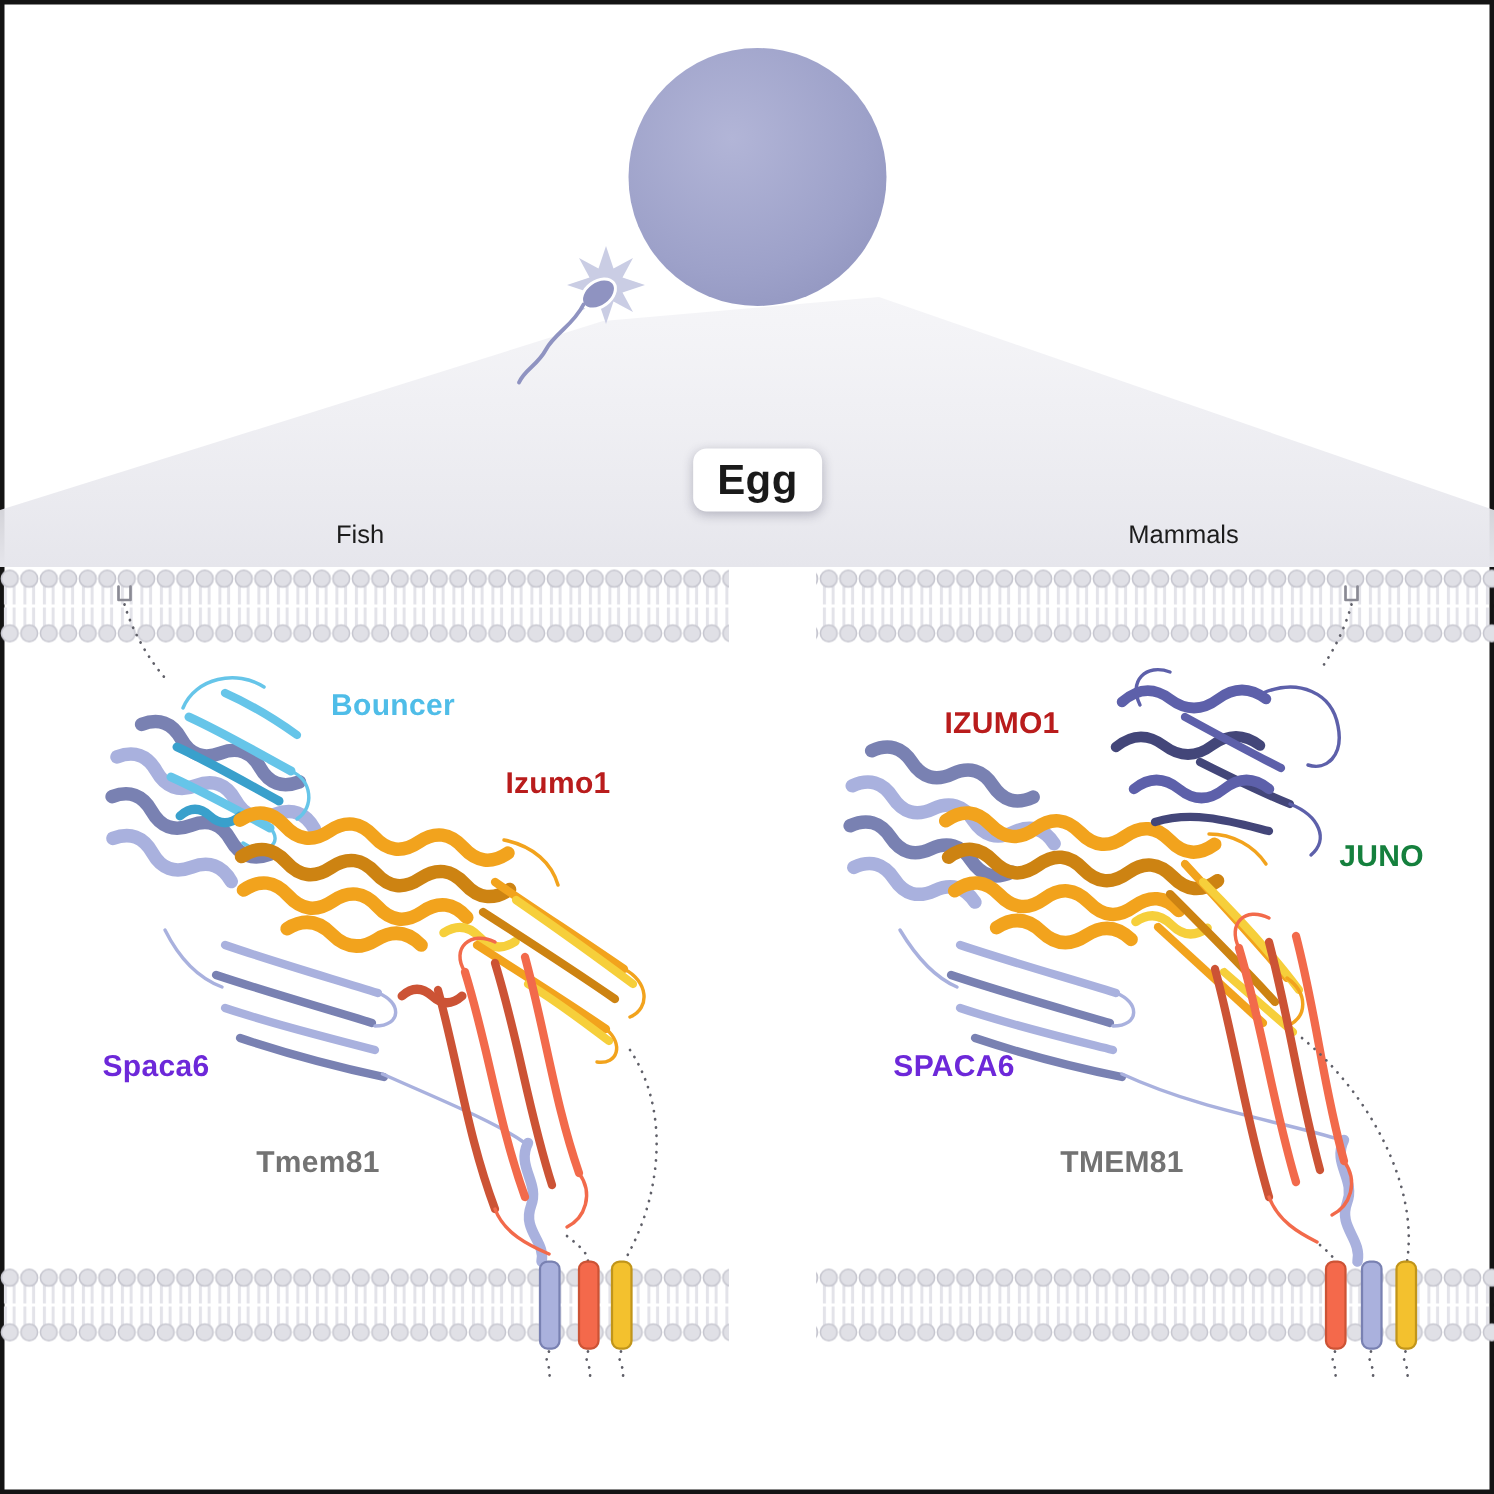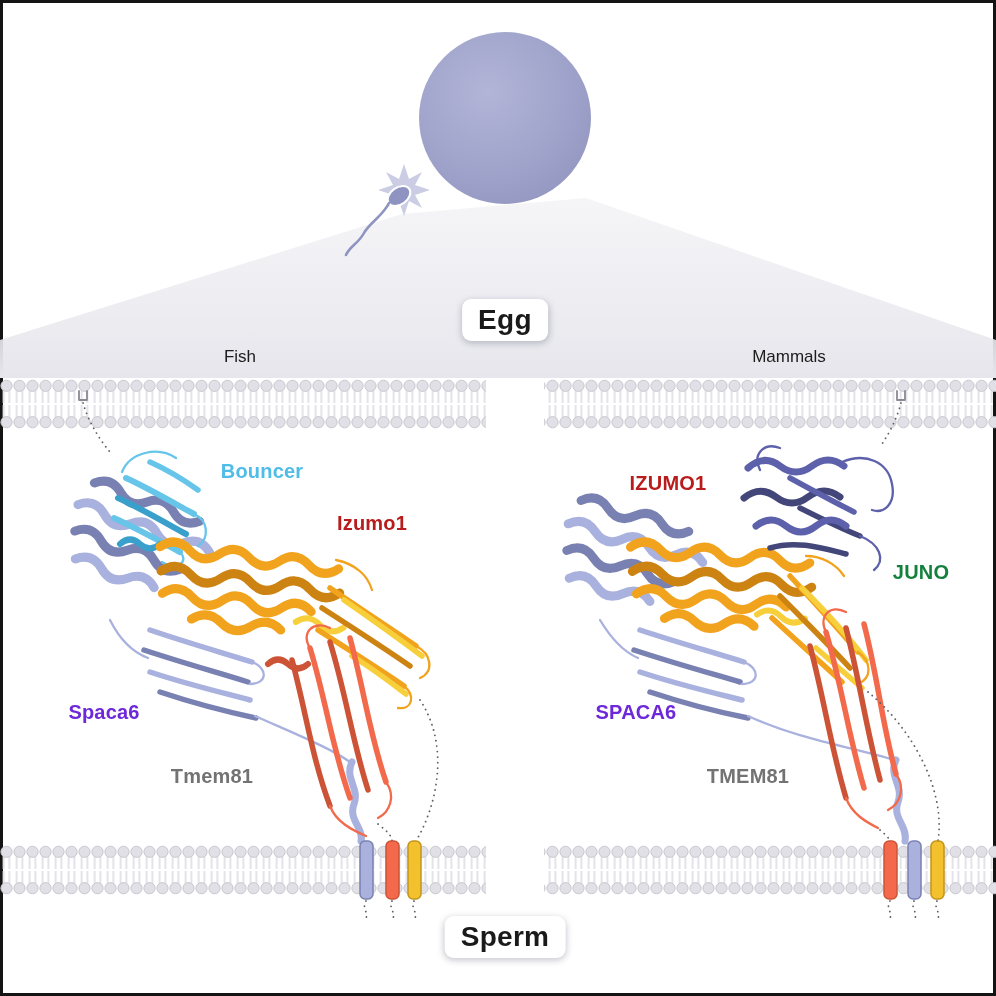--- a/index.html
+++ b/index.html
@@ -238,21 +238,20 @@
     <path class="dot" d="M 366 901 c -5 7 4 12 -1 19"></path>
     <path class="dot" d="M 392 901 c -4 7 5 12 0 19"></path>
     <path class="dot" d="M 414 901 c -4 7 5 12 0 19"></path>
     <path class="dot" d="M 890 901 c -5 7 4 12 -1 19"></path>
     <path class="dot" d="M 914 901 c -4 7 5 12 0 19"></path>
     <path class="dot" d="M 937 901 c -4 7 5 12 0 19"></path>
   </g>
 </svg>
 
 <div class="pill" style="left:505px; top:320px">Egg</div>
-<div class="pill" style="left:505px; top:937px">Sperm</div>
 
 <div class="ptitle" style="left:240px; top:357px">Fish</div>
 <div class="ptitle" style="left:789px; top:357px">Mammals</div>
 
 <div class="plabel lbl-cyan" style="left:262px; top:471px">Bouncer</div>
 <div class="plabel lbl-orange" style="left:372px; top:523px">Izumo1</div>
 <div class="plabel lbl-lav" style="left:104px; top:712px">Spaca6</div>
 <div class="plabel lbl-red" style="left:212px; top:776px">Tmem81</div>
 
 <div class="plabel lbl-orange" style="left:668px; top:483px">IZUMO1</div>

